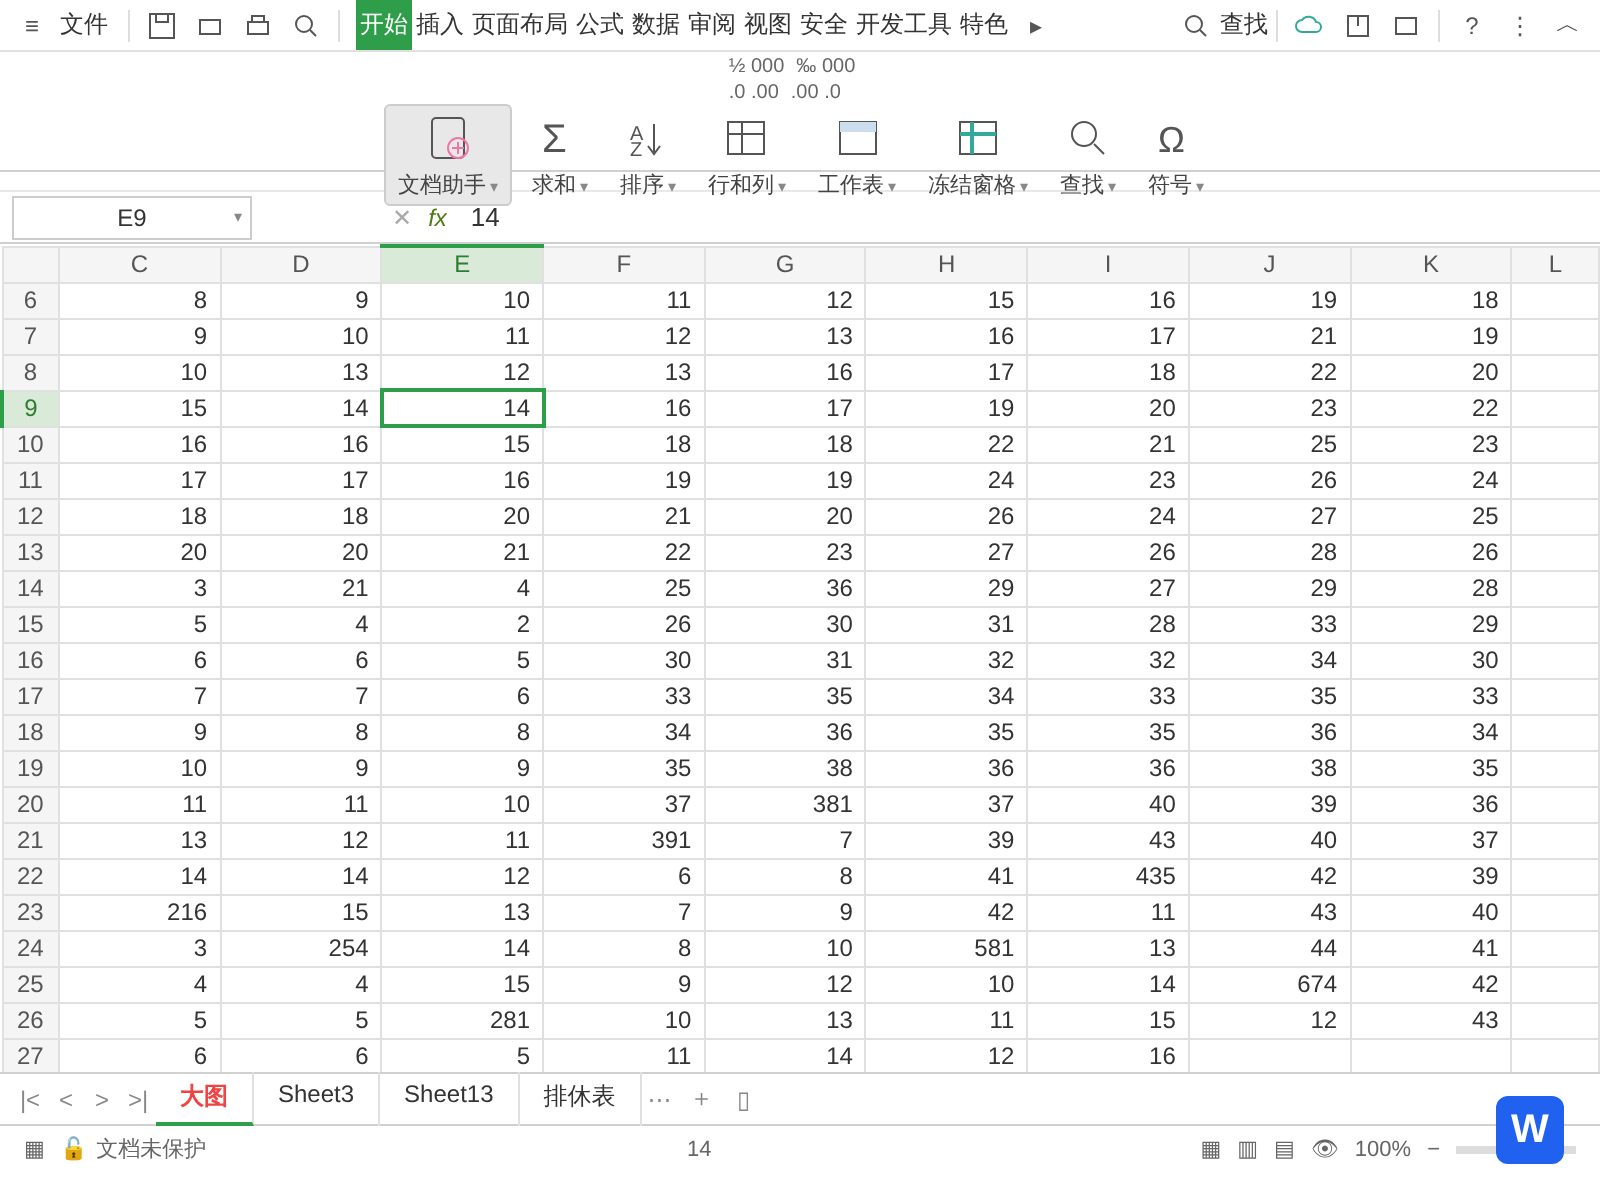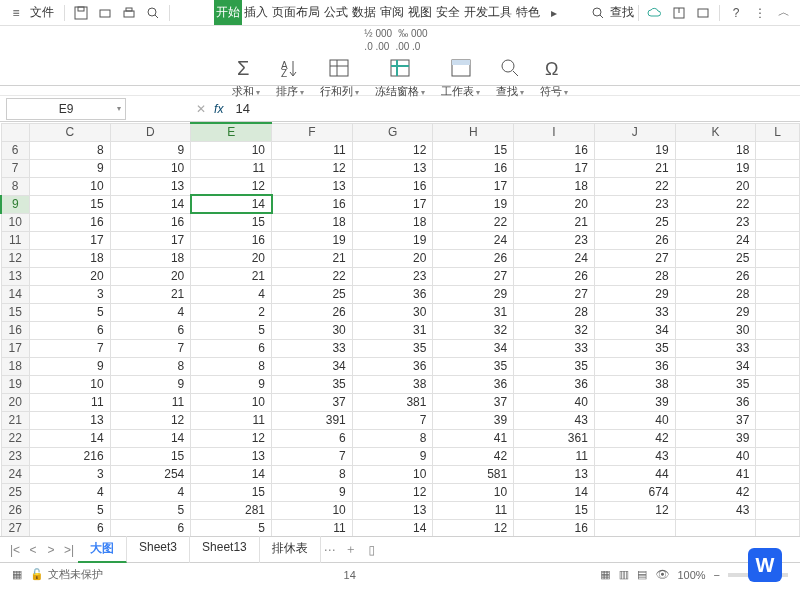--- a/index.html
+++ b/index.html
@@ -6,61 +6,61 @@
 body { width: 800px; height: 600px; background: #fff; font-size: 12px; color: #333; overflow: hidden; position: relative; }
 
 
 .menubar { display: flex; align-items: center; height: 26px; padding: 0 4px; border-bottom: 1px solid #e0e0e0; }
 .menubar .hamburger { margin: 0 4px; }
 .menubar .file-label { margin: 0 6px 0 2px; }
 .menubar .sep { width: 1px; height: 16px; background: #ddd; margin: 0 4px; }
 .menubar .icon-btn { width: 20px; height: 20px; display: flex; align-items: center; justify-content: center; margin: 0 2px; color: #555; }
 .menubar .tabs { display: flex; margin-left: 4px; }
 .menubar .tab { padding: 4px 2px; cursor: pointer; font-size: 12px; }
-.menubar .tab.active { background: #2e9e4a; color: #fff; margin-left: 36px; }
+.menubar .tab.active { background: #2e9e4a; color: #fff; }
 .menubar .spacer { flex: 1; }
 .menubar .right-icons { display: flex; align-items: center; }
 
 
 .ribbon { display: flex; height: 60px; border-bottom: 1px solid #d0d0d0; padding: 2px 4px; align-items: center; flex-direction: column; }
 .ribbon .fmt-samples { display: flex; flex-direction: column; font-size: 10px; color: #666; margin-right: 8px; gap: 2px; }
 .ribbon .rbtn { display: flex; flex-direction: column; align-items: center; justify-content: center; padding: 2px 6px; margin: 0 2px; cursor: pointer; font-size: 11px; color: #444; }
 .ribbon .rbtn .ricon { width: 28px; height: 28px; display: flex; align-items: center; justify-content: center; margin-bottom: 2px; }
 .ribbon .rbtn.highlighted { background: #e8e8e8; border: 1px solid #ccc; border-radius: 3px; }
 .ribbon .rlabel { white-space: nowrap; }
 .ribbon .caret::after { content: "▾"; font-size: 8px; margin-left: 2px; color: #888; }
 
 
 .stubrow { height: 10px; border-bottom: 1px solid #e8e8e8; }
 
 
 .formula-bar { display: flex; height: 26px; align-items: center; border-bottom: 1px solid #d0d0d0; }
 .name-box { width: 120px; height: 22px; border: 1px solid #ccc; margin: 0 6px; display: flex; align-items: center; justify-content: center; font-size: 12px; position: relative; }
 .name-box .dd { position: absolute; right: 4px; font-size: 8px; color: #888; }
 .fx-area { display: flex; align-items: center; margin-left: 60px; }
-.fx-icon { margin: 0 4px; color: #0c4a6e; font-style: italic; }
+.fx-icon { margin: 0 4px; color: #4d7c0f; font-style: italic; }
 .fx-val { margin-left: 8px; font-size: 13px; }
 
 
 .grid-wrap { position: relative; overflow: hidden; height: 414px; }
 table.grid { border-collapse: collapse; table-layout: fixed; width: 100%; }
 table.grid th, table.grid td { border: 1px solid #e0e0e0; height: 18px; font-size: 12px; font-weight: normal; }
 table.grid th { background: #f5f5f5; color: #555; text-align: center; }
 table.grid th.rowhdr { width: 26px; background: #f5f5f5; text-align: center; }
 table.grid th.colhdr { text-align: center; }
 table.grid td { text-align: right; padding-right: 6px; }
 table.grid tr.selrow th.rowhdr { background: #d9ead9; color: #2e7d32; border-left: 2px solid #2e9e4a; }
 table.grid th.selcol { background: #d9ead9; color: #2e7d32; border-top: 2px solid #2e9e4a; }
 .selcell { outline: 2px solid #2e9e4a; outline-offset: -1px; }
 
 
 .sheet-tabs { display: flex; align-items: center; height: 26px; border-top: 1px solid #d0d0d0; padding: 0 6px; }
 .sheet-tabs .navbtn { width: 18px; text-align: center; color: #888; cursor: pointer; }
 .sheet-tabs .stab { padding: 4px 12px; border-right: 1px solid #e0e0e0; cursor: pointer; font-size: 12px; }
-.sheet-tabs .stab.active { color: #3b82f6; border-bottom: 2px solid #2e9e4a; font-weight: bold; }
+.sheet-tabs .stab.active { color: #ef4444; border-bottom: 2px solid #2e9e4a; font-weight: bold; }
 .sheet-tabs .addbtn { margin: 0 6px; color: #888; }
 
 
 .statusbar { display: flex; align-items: center; height: 24px; border-top: 1px solid #d0d0d0; padding: 0 8px; font-size: 11px; color: #666; }
 .statusbar .spacer { flex: 1; }
 .statusbar .sicon { margin: 0 4px; }
 
 
 .watermark { position: absolute; right: 10px; bottom: 18px; display: flex; align-items: center; font-size: 22px; font-weight: bold; color: #222; }
 .watermark .wlogo { width: 34px; height: 34px; background: #2062ef; border-radius: 6px; margin-right: 8px; display: flex; align-items: center; justify-content: center; color: #fff; font-size: 20px; }
@@ -149,20 +149,31 @@
     <div style="display:flex;gap:6px">
         <span>½ 000</span>
         <span>‰ 000</span>
       </div>
     <div style="display:flex;gap:6px">
         <span>.0 .00</span>
         <span>.00 .0</span>
       </div>
   </div>
   <div id="ribbon-buttons" style="display:flex">
+      <div class="rbtn highlighted">
+        <div class="ricon">
+          <svg width="26" height="26">
+            <rect x="5" y="3" width="16" height="20" rx="2" fill="none" stroke="#555"></rect>
+            <circle cx="18" cy="18" r="5" fill="none" stroke="#e7a"></circle>
+            <line x1="18" y1="15" x2="18" y2="21" stroke="#e7a"></line>
+            <line x1="15" y1="18" x2="21" y2="18" stroke="#e7a"></line>
+          </svg>
+        </div>
+        <div class="rlabel caret">文档助手</div>
+      </div>
       <div class="rbtn">
         <div class="ricon">
           <svg width="22" height="22">
             <text x="2" y="18" font-size="20" fill="#555">Σ</text>
           </svg>
         </div>
         <div class="rlabel caret">求和</div>
       </div>
       <div class="rbtn">
         <div class="ricon">
@@ -182,34 +193,34 @@
             <line x1="3" y1="9" x2="21" y2="9" stroke="#555"></line>
             <line x1="10" y1="3" x2="10" y2="19" stroke="#555"></line>
           </svg>
         </div>
         <div class="rlabel caret">行和列</div>
       </div>
       <div class="rbtn">
         <div class="ricon">
           <svg width="24" height="22">
             <rect x="3" y="3" width="18" height="16" fill="none" stroke="#555"></rect>
+            <rect x="3" y="3" width="18" height="5" fill="#cde"></rect>
+          </svg>
+        </div>
+        <div class="rlabel caret">工作表</div>
+      </div>
+      <div class="rbtn">
+        <div class="ricon">
+          <svg width="24" height="22">
+            <rect x="3" y="3" width="18" height="16" fill="none" stroke="#555"></rect>
             <line x1="9" y1="3" x2="9" y2="19" stroke="#3a9" stroke-width="2"></line>
             <line x1="3" y1="9" x2="21" y2="9" stroke="#3a9" stroke-width="2"></line>
           </svg>
         </div>
         <div class="rlabel caret">冻结窗格</div>
-      </div>
-      <div class="rbtn">
-        <div class="ricon">
-          <svg width="24" height="22">
-            <rect x="3" y="3" width="18" height="16" fill="none" stroke="#555"></rect>
-            <rect x="3" y="3" width="18" height="5" fill="#cde"></rect>
-          </svg>
-        </div>
-        <div class="rlabel caret">工作表</div>
       </div>
       <div class="rbtn">
         <div class="ricon">
           <svg width="22" height="22">
             <circle cx="9" cy="9" r="6" fill="none" stroke="#555"></circle>
             <line x1="14" y1="14" x2="19" y2="19" stroke="#555"></line>
           </svg>
         </div>
         <div class="rlabel caret">查找</div>
       </div>
@@ -476,21 +487,21 @@
           <td></td>
         </tr>
         <tr>
           <th class="rowhdr">22</th>
           <td>14</td>
           <td>14</td>
           <td>12</td>
           <td>6</td>
           <td>8</td>
           <td>41</td>
-          <td>361</td>
+          <td>435</td>
           <td>42</td>
           <td>39</td>
           <td></td>
         </tr>
         <tr>
           <th class="rowhdr">23</th>
           <td>216</td>
           <td>15</td>
           <td>13</td>
           <td>7</td>

